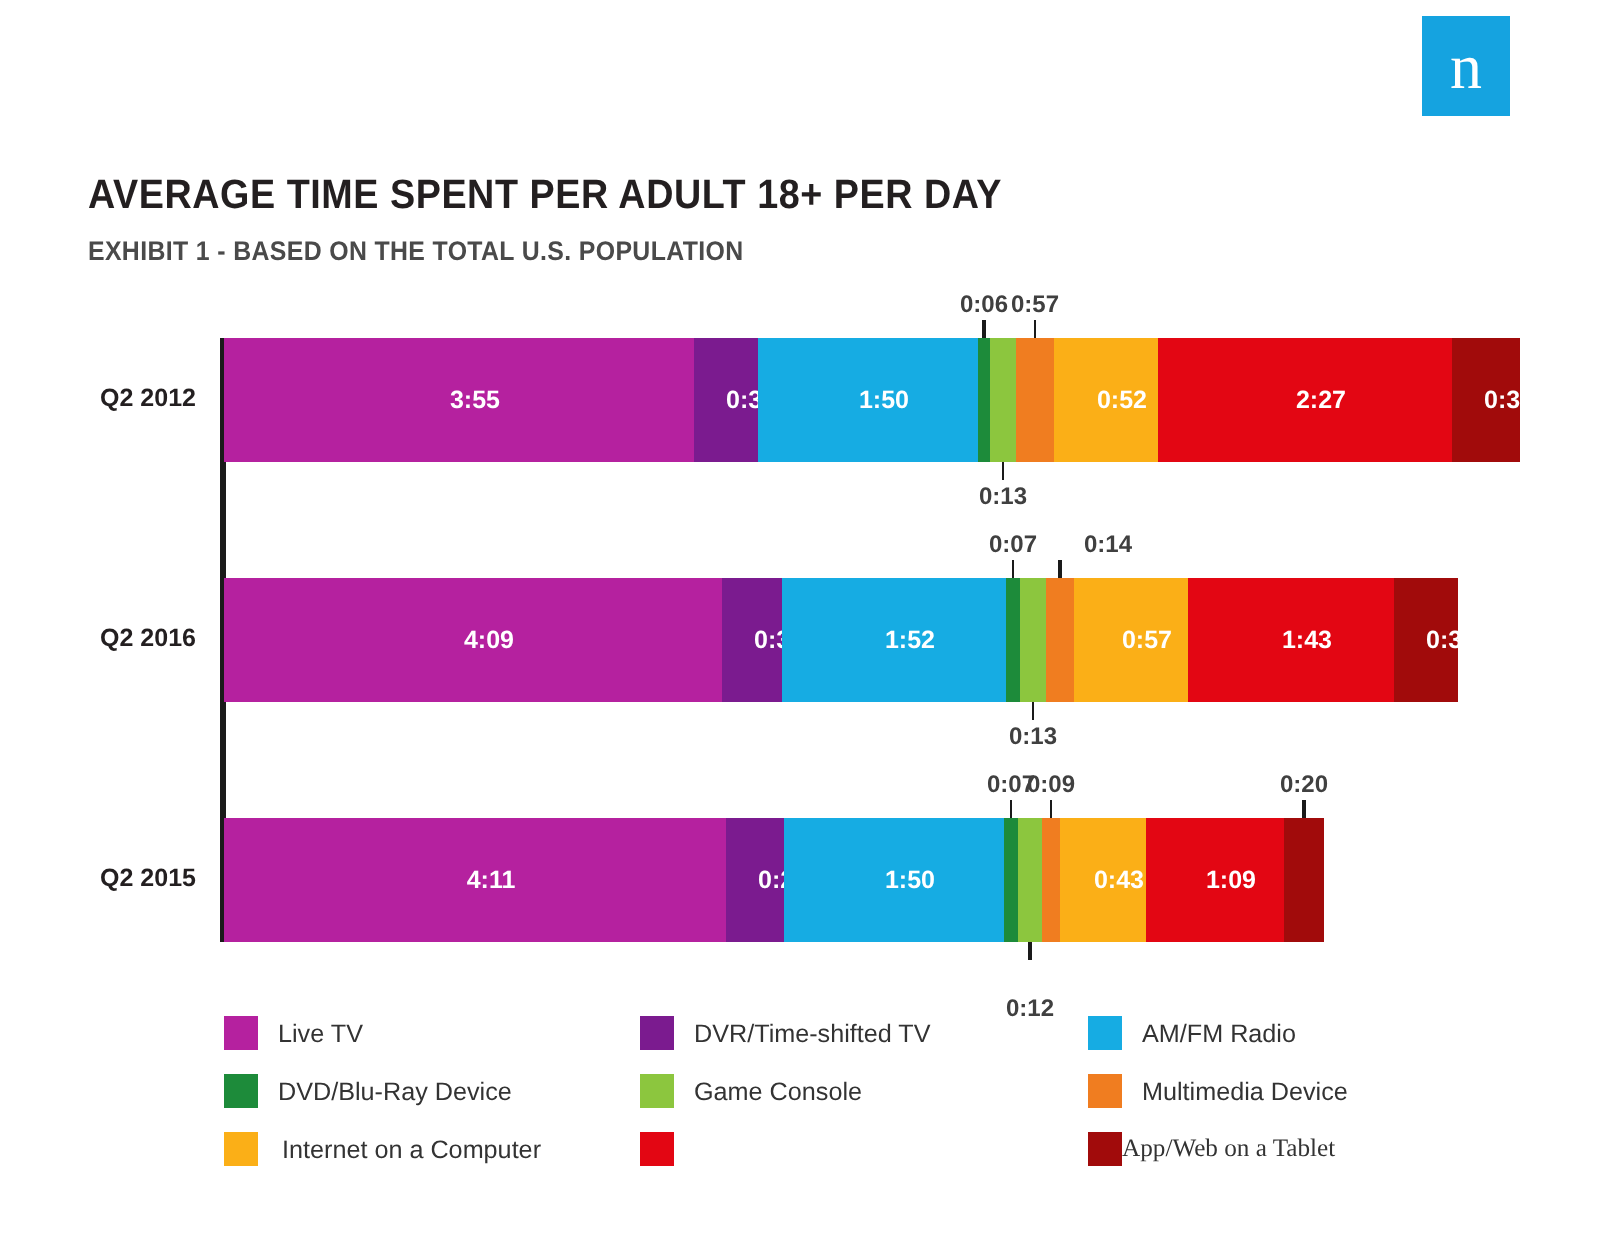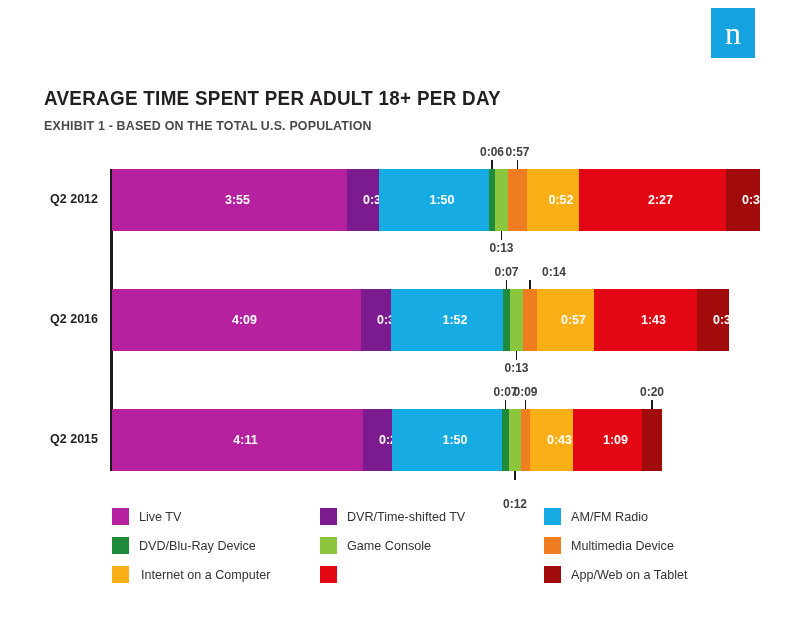--- a/index.html
+++ b/index.html
@@ -106,14 +106,14 @@
 
 <div class="legend" id="legend">
     <div class="lg-item" style="left: 0px; top: 0px;"><span class="lg-sw" style="background: rgb(181, 33, 159); left: 0px; top: 0px; position: relative; display: inline-block; vertical-align: middle;"></span><span style="margin-left: 10px; vertical-align: middle;">Live TV</span></div>
     <div class="lg-item" style="left: 208px; top: 0px;"><span class="lg-sw" style="background: rgb(123, 27, 143); left: 0px; top: 0px; position: relative; display: inline-block; vertical-align: middle;"></span><span style="margin-left: 10px; vertical-align: middle;">DVR/Time-shifted TV</span></div>
     <div class="lg-item" style="left: 432px; top: 0px;"><span class="lg-sw" style="background: rgb(22, 172, 227); left: 0px; top: 0px; position: relative; display: inline-block; vertical-align: middle;"></span><span style="margin-left: 10px; vertical-align: middle;">AM/FM Radio</span></div>
     <div class="lg-item" style="left: 0px; top: 29px;"><span class="lg-sw" style="background: rgb(29, 139, 58); left: 0px; top: 0px; position: relative; display: inline-block; vertical-align: middle;"></span><span style="margin-left: 10px; vertical-align: middle;">DVD/Blu-Ray Device</span></div>
     <div class="lg-item" style="left: 208px; top: 29px;"><span class="lg-sw" style="background: rgb(140, 198, 62); left: 0px; top: 0px; position: relative; display: inline-block; vertical-align: middle;"></span><span style="margin-left: 10px; vertical-align: middle;">Game Console</span></div>
     <div class="lg-item" style="left: 432px; top: 29px;"><span class="lg-sw" style="background: rgb(240, 125, 32); left: 0px; top: 0px; position: relative; display: inline-block; vertical-align: middle;"></span><span style="margin-left: 10px; vertical-align: middle;">Multimedia Device</span></div>
     <div class="lg-item" style="left: 0px; top: 58px;"><span class="lg-sw" style="background: rgb(251, 175, 23); left: 0px; top: 0px; position: relative; display: inline-block; vertical-align: middle;"></span><span style="margin-left: 12px; vertical-align: middle;">Internet on a Computer</span></div>
     <div class="lg-item" style="left: 208px; top: 58px;"><span class="lg-sw" style="background: rgb(227, 6, 19); left: 0px; top: 0px; position: relative; display: inline-block; vertical-align: middle;"></span></div>
-    <div class="lg-item" style="left: 432px; top: 58px;"><span class="lg-sw" style="background: rgb(161, 11, 11); left: 0px; top: 0px; position: relative; display: inline-block; vertical-align: middle;"></span><span style="margin-left: 10px; vertical-align: middle;">App/Web on a Tablet</span></div>
+    <div class="lg-item" style="left: 432px; top: 58px;"><span class="lg-sw" style="background: rgb(161, 11, 11); left: 0px; top: 0px; position: relative; display: inline-block; vertical-align: middle;"></span><span style="vertical-align: middle; font-family: Liberation Serif, serif;">App/Web on a Tablet</span></div>
   </div>
 
 </body></html>

